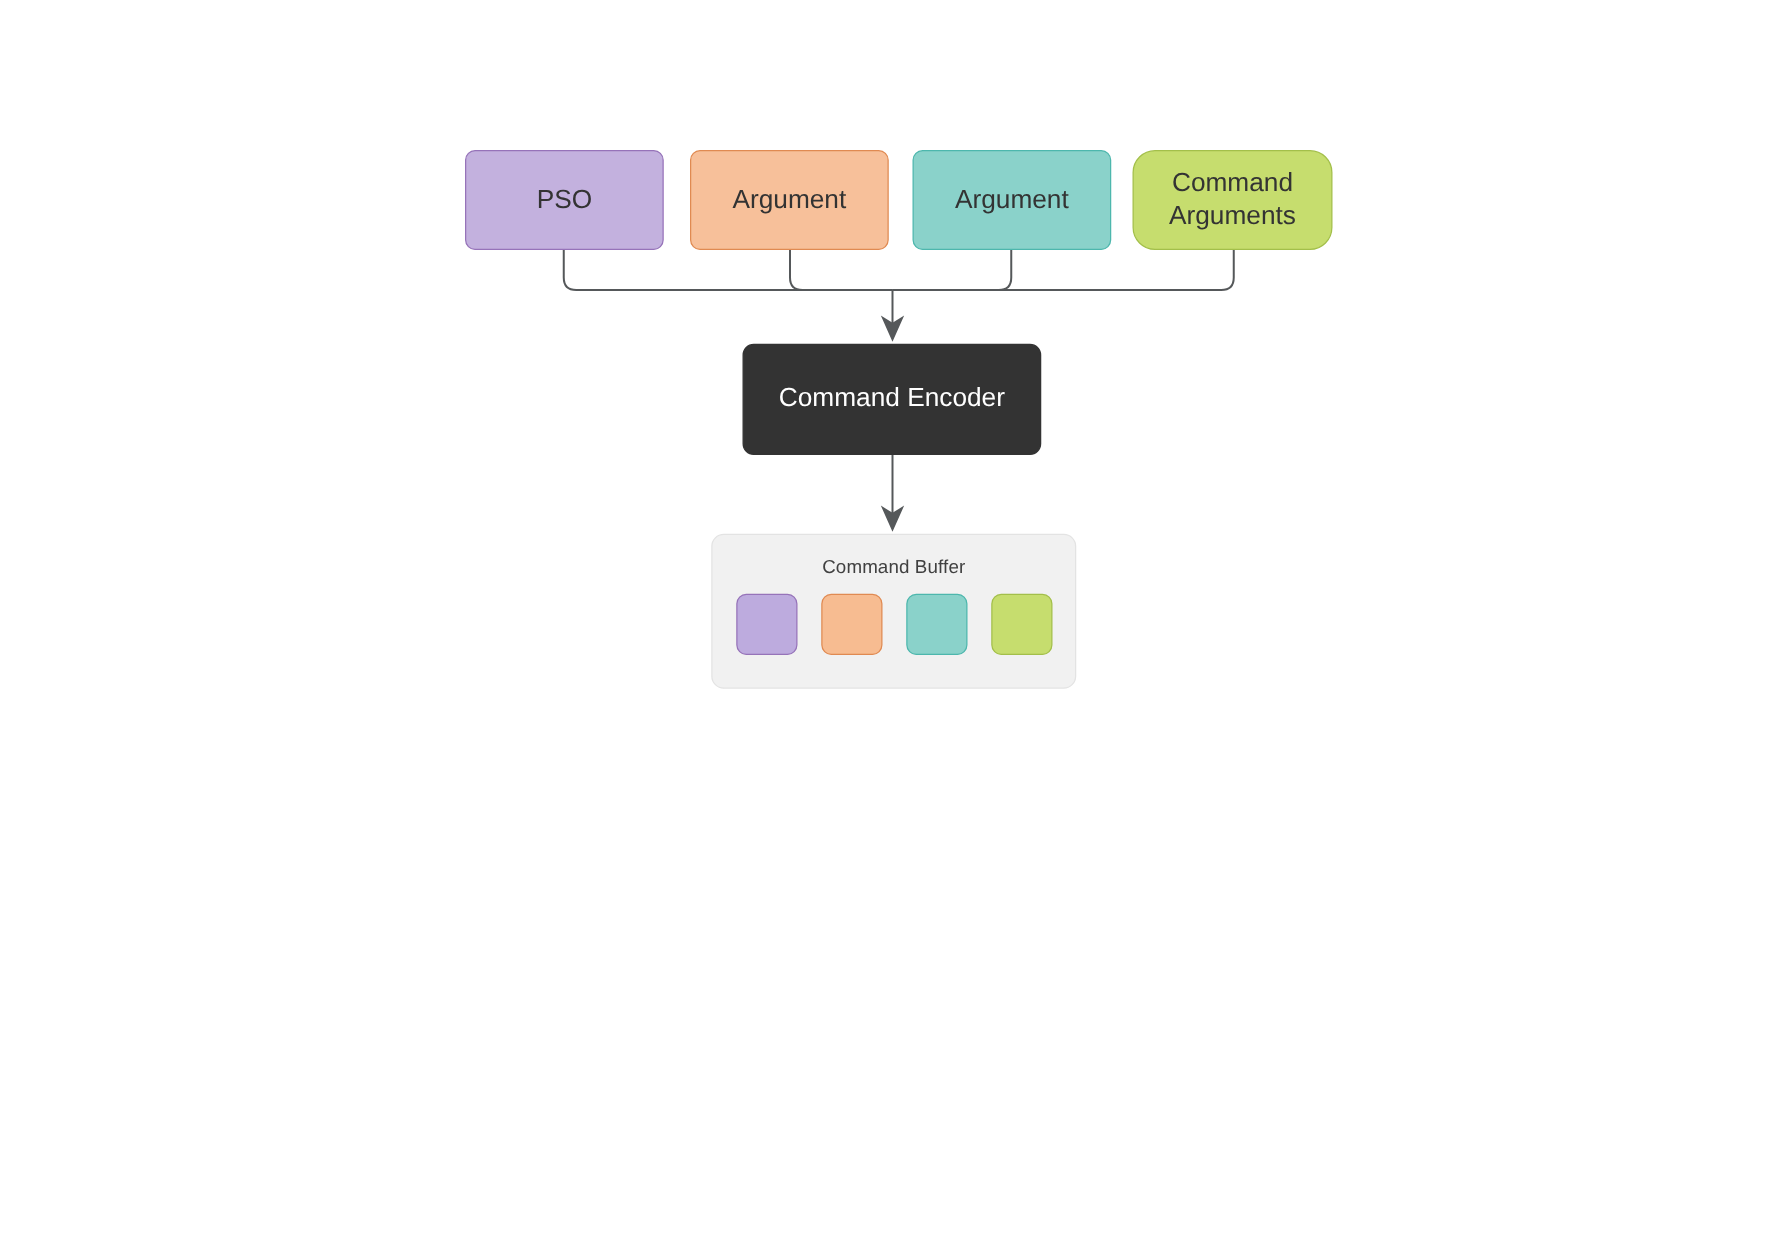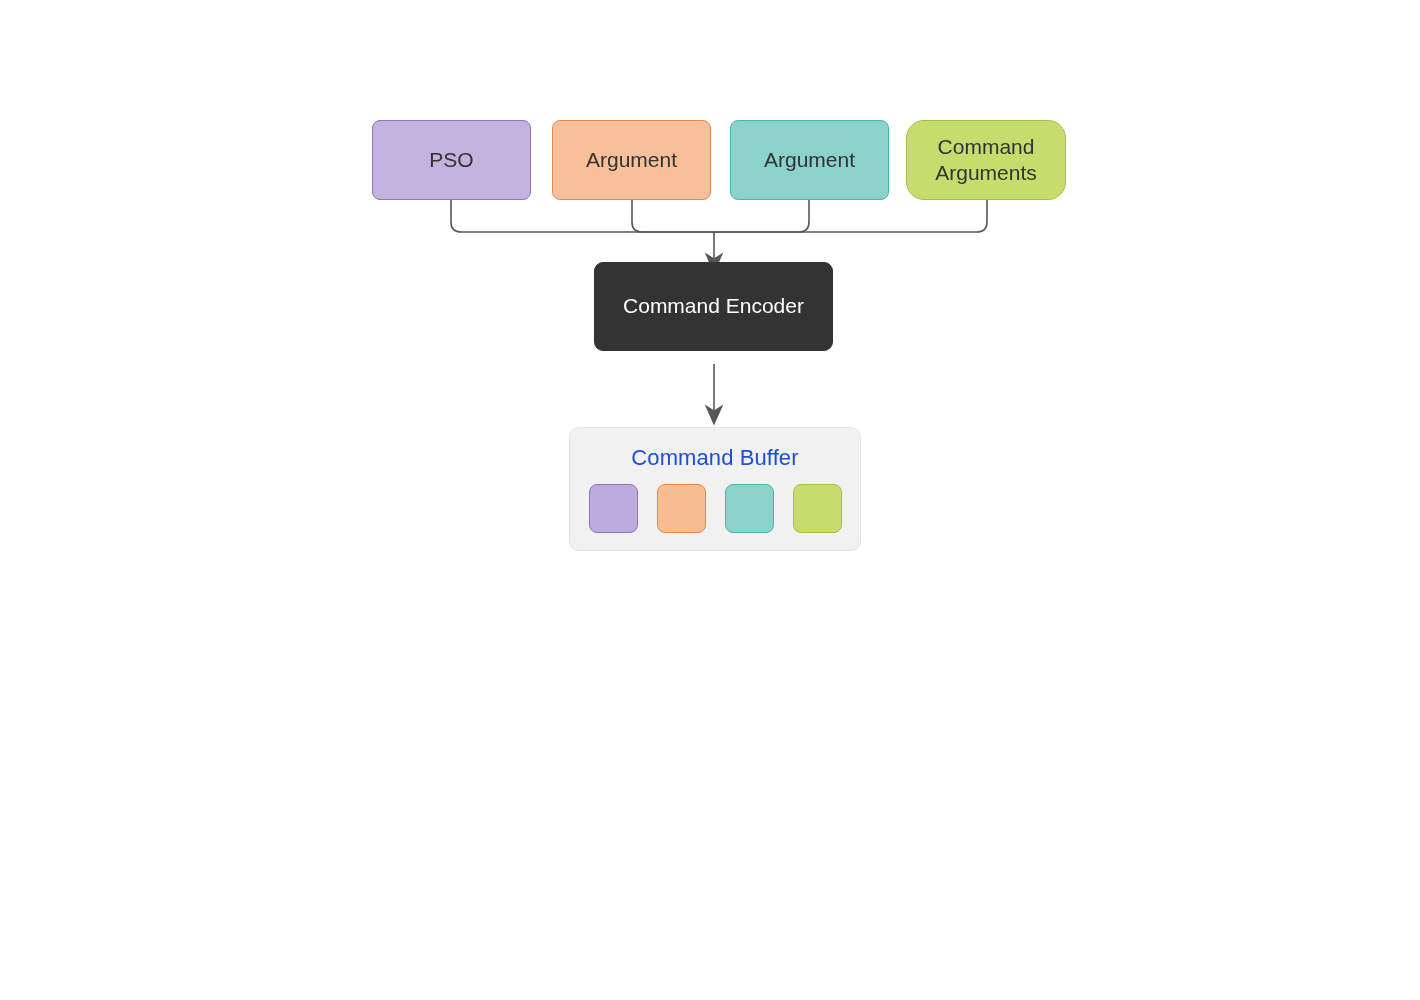--- a/index.html
+++ b/index.html
@@ -50,22 +50,22 @@
     position: absolute;
     box-sizing: border-box;
     background: #f1f1f1;
     border: 1.3px solid #e3e3e3;
     border-radius: 10px;
     display: flex;
     flex-direction: column;
     align-items: center;
   }
   .buffer-title {
-    font-size: 22px;
-    color: #1d4ed8;
+    font-size: 15px;
+    color: #404040;
     margin-top: 17px;
     letter-spacing: 0.1px;
   }
   .buffer-slots {
     display: flex;
     gap: 19px;
     margin-top: 13px;
   }
   .slot {
     width: 49px;
@@ -110,21 +110,21 @@
 
   <div class="node" style="left:730px; top:120px; width:159px; height:80px; background:#8ad2ca; border-color:#4db7ad;">
     <span>Argument</span>
   </div>
 
   <div class="node" style="left:906px; top:120px; width:160px; height:80px; background:#c6dd6e; border-color:#a3bf4a;border-radius:18px;">
     <span>Command
 Arguments</span>
   </div>
 
-  <div class="node node-encoder" style="left:594px; top:262px; width:239px; height:89px; background:#333333; border-color:#333333;">
+  <div class="node node-encoder" style="left:594px; top:275px; width:239px; height:89px; background:#333333; border-color:#333333;">
     <span>Command Encoder</span>
   </div>
 
   <div class="buffer-panel" style="left:569px; top:427px; width:292px; height:124px;">
     <div class="buffer-title">Command Buffer</div>
     <div class="buffer-slots">
       <div class="slot" style="background:#bdabde; border-color:#9673b9;"></div>
       <div class="slot" style="background:#f7bc91; border-color:#e08a52;"></div>
       <div class="slot" style="background:#8ad2ca; border-color:#4db7ad;"></div>
       <div class="slot" style="background:#c6dd6e; border-color:#a3bf4a;"></div>

